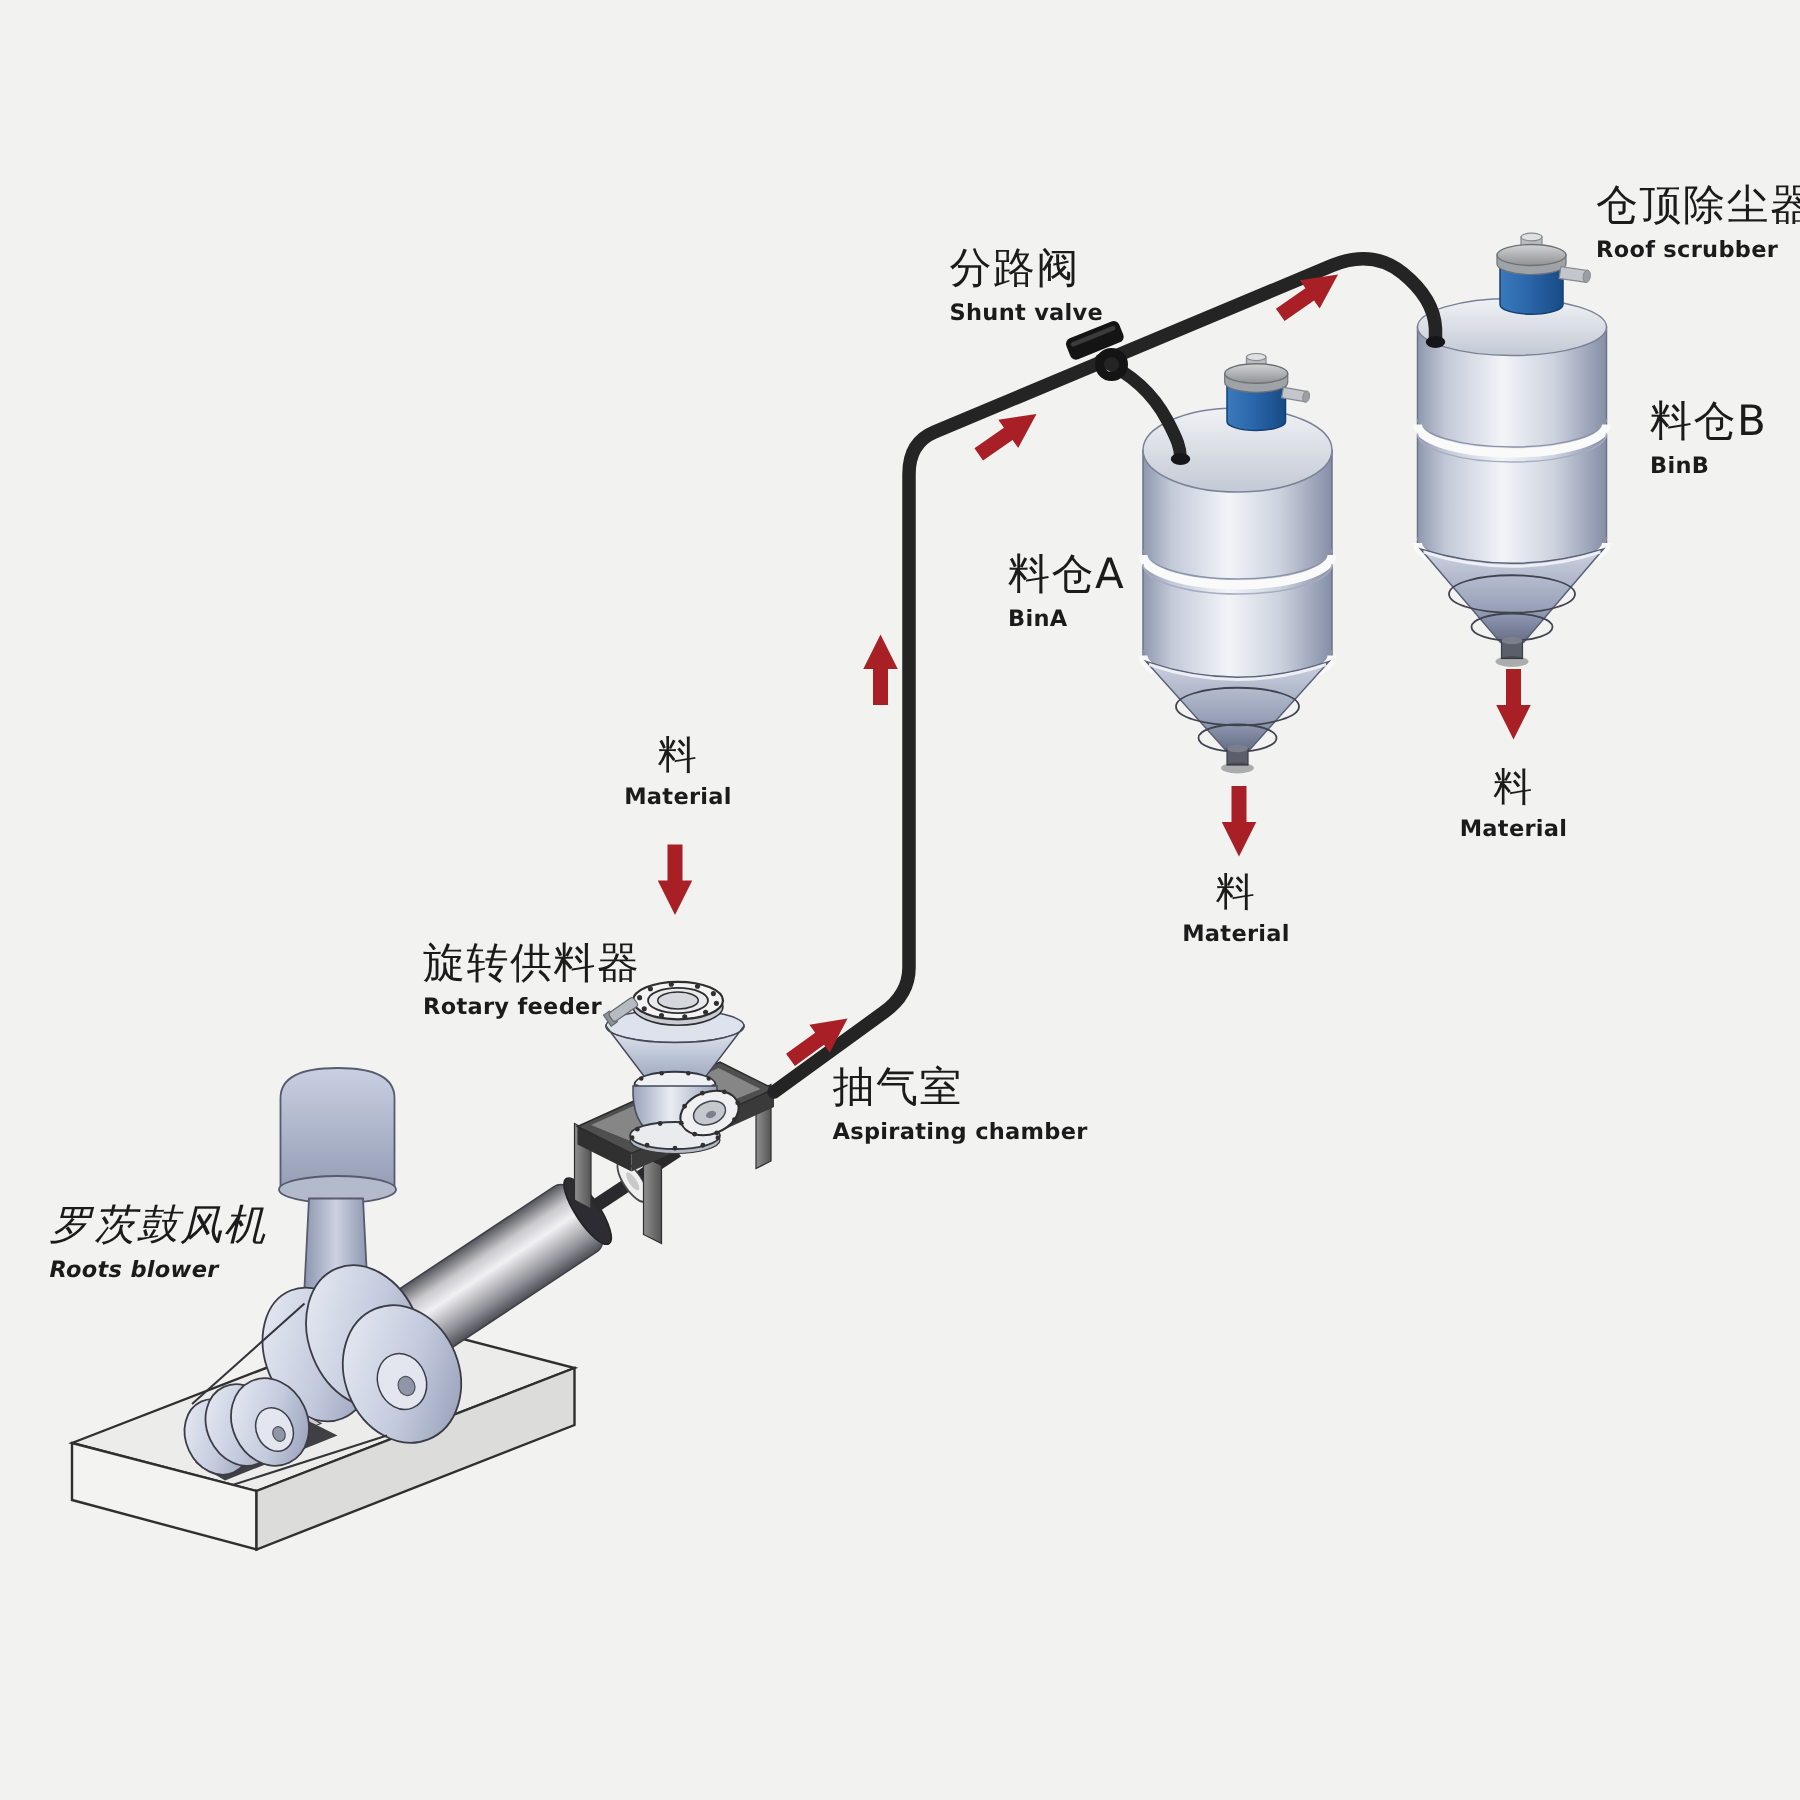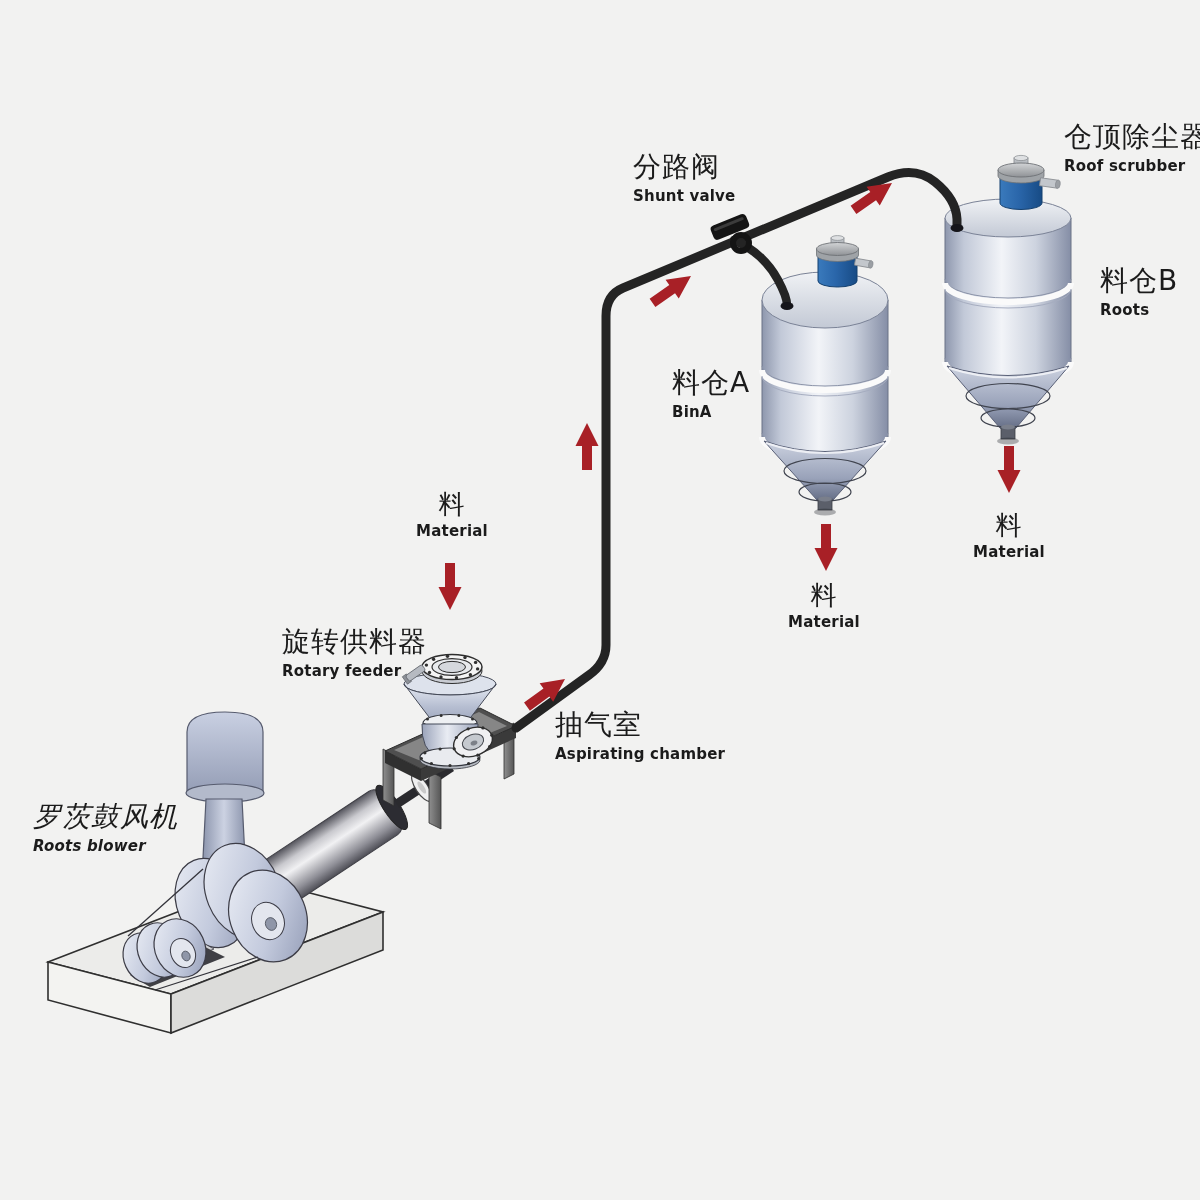--- a/index.html
+++ b/index.html
@@ -309,33 +309,33 @@
 <div class="lbl small center" style="left:452px;top:491px;">
   <div class="zh">料</div>
   <div class="en">Material</div>
 </div>
 
 <div class="lbl" style="left:555px;top:710px;">
   <div class="zh">抽气室</div>
   <div class="en">Aspirating chamber</div>
 </div>
 
-<div class="lbl" style="left:633px;top:152px;">
+<div class="lbl" style="left:633px;top:164px;">
   <div class="zh">分路阀</div>
   <div class="en">Shunt valve</div>
 </div>
 
 <div class="lbl" style="left:672px;top:368px;">
   <div class="zh">料仓A</div>
   <div class="en">BinA</div>
 </div>
 
 <div class="lbl" style="left:1088px;top:266px;margin-left:12px;">
   <div class="zh">料仓B</div>
-  <div class="en">Roots</div>
+  <div class="en">BinB</div>
 </div>
 
 <div class="lbl" style="left:1064px;top:122px;">
   <div class="zh">仓顶除尘器</div>
   <div class="en">Roof scrubber</div>
 </div>
 
 <div class="lbl small center" style="left:824px;top:582px;">
   <div class="zh">料</div>
   <div class="en">Material</div>

